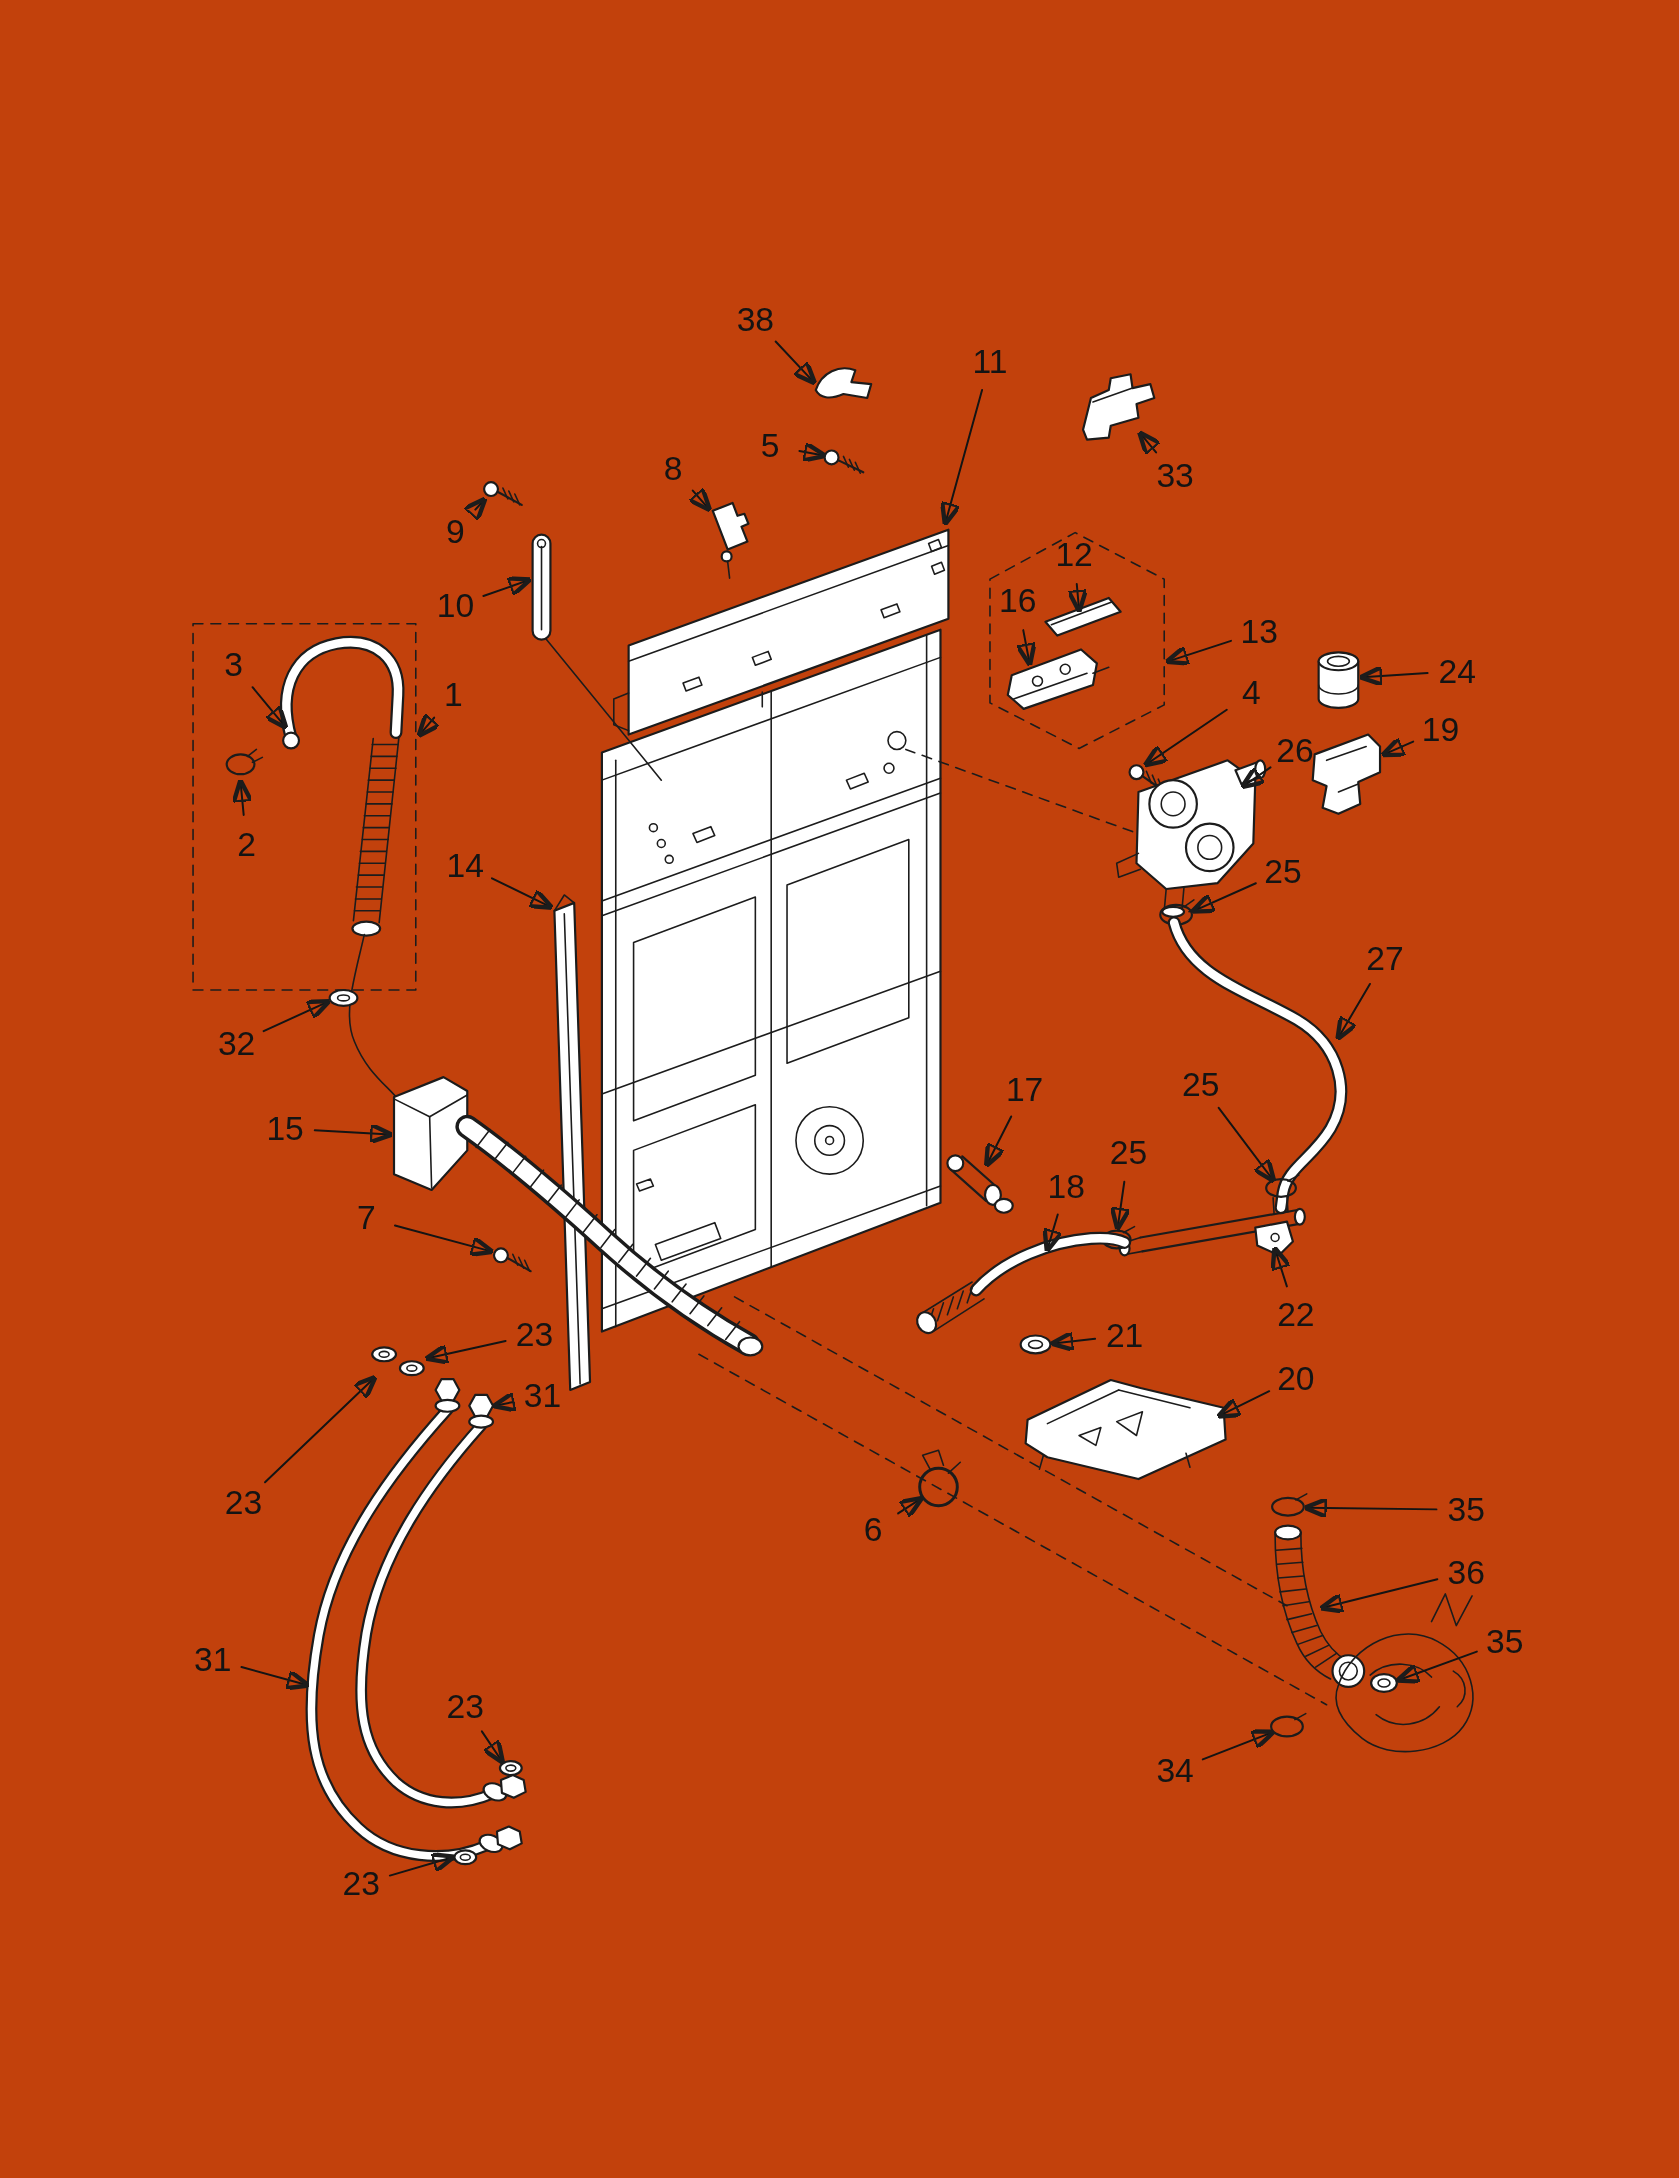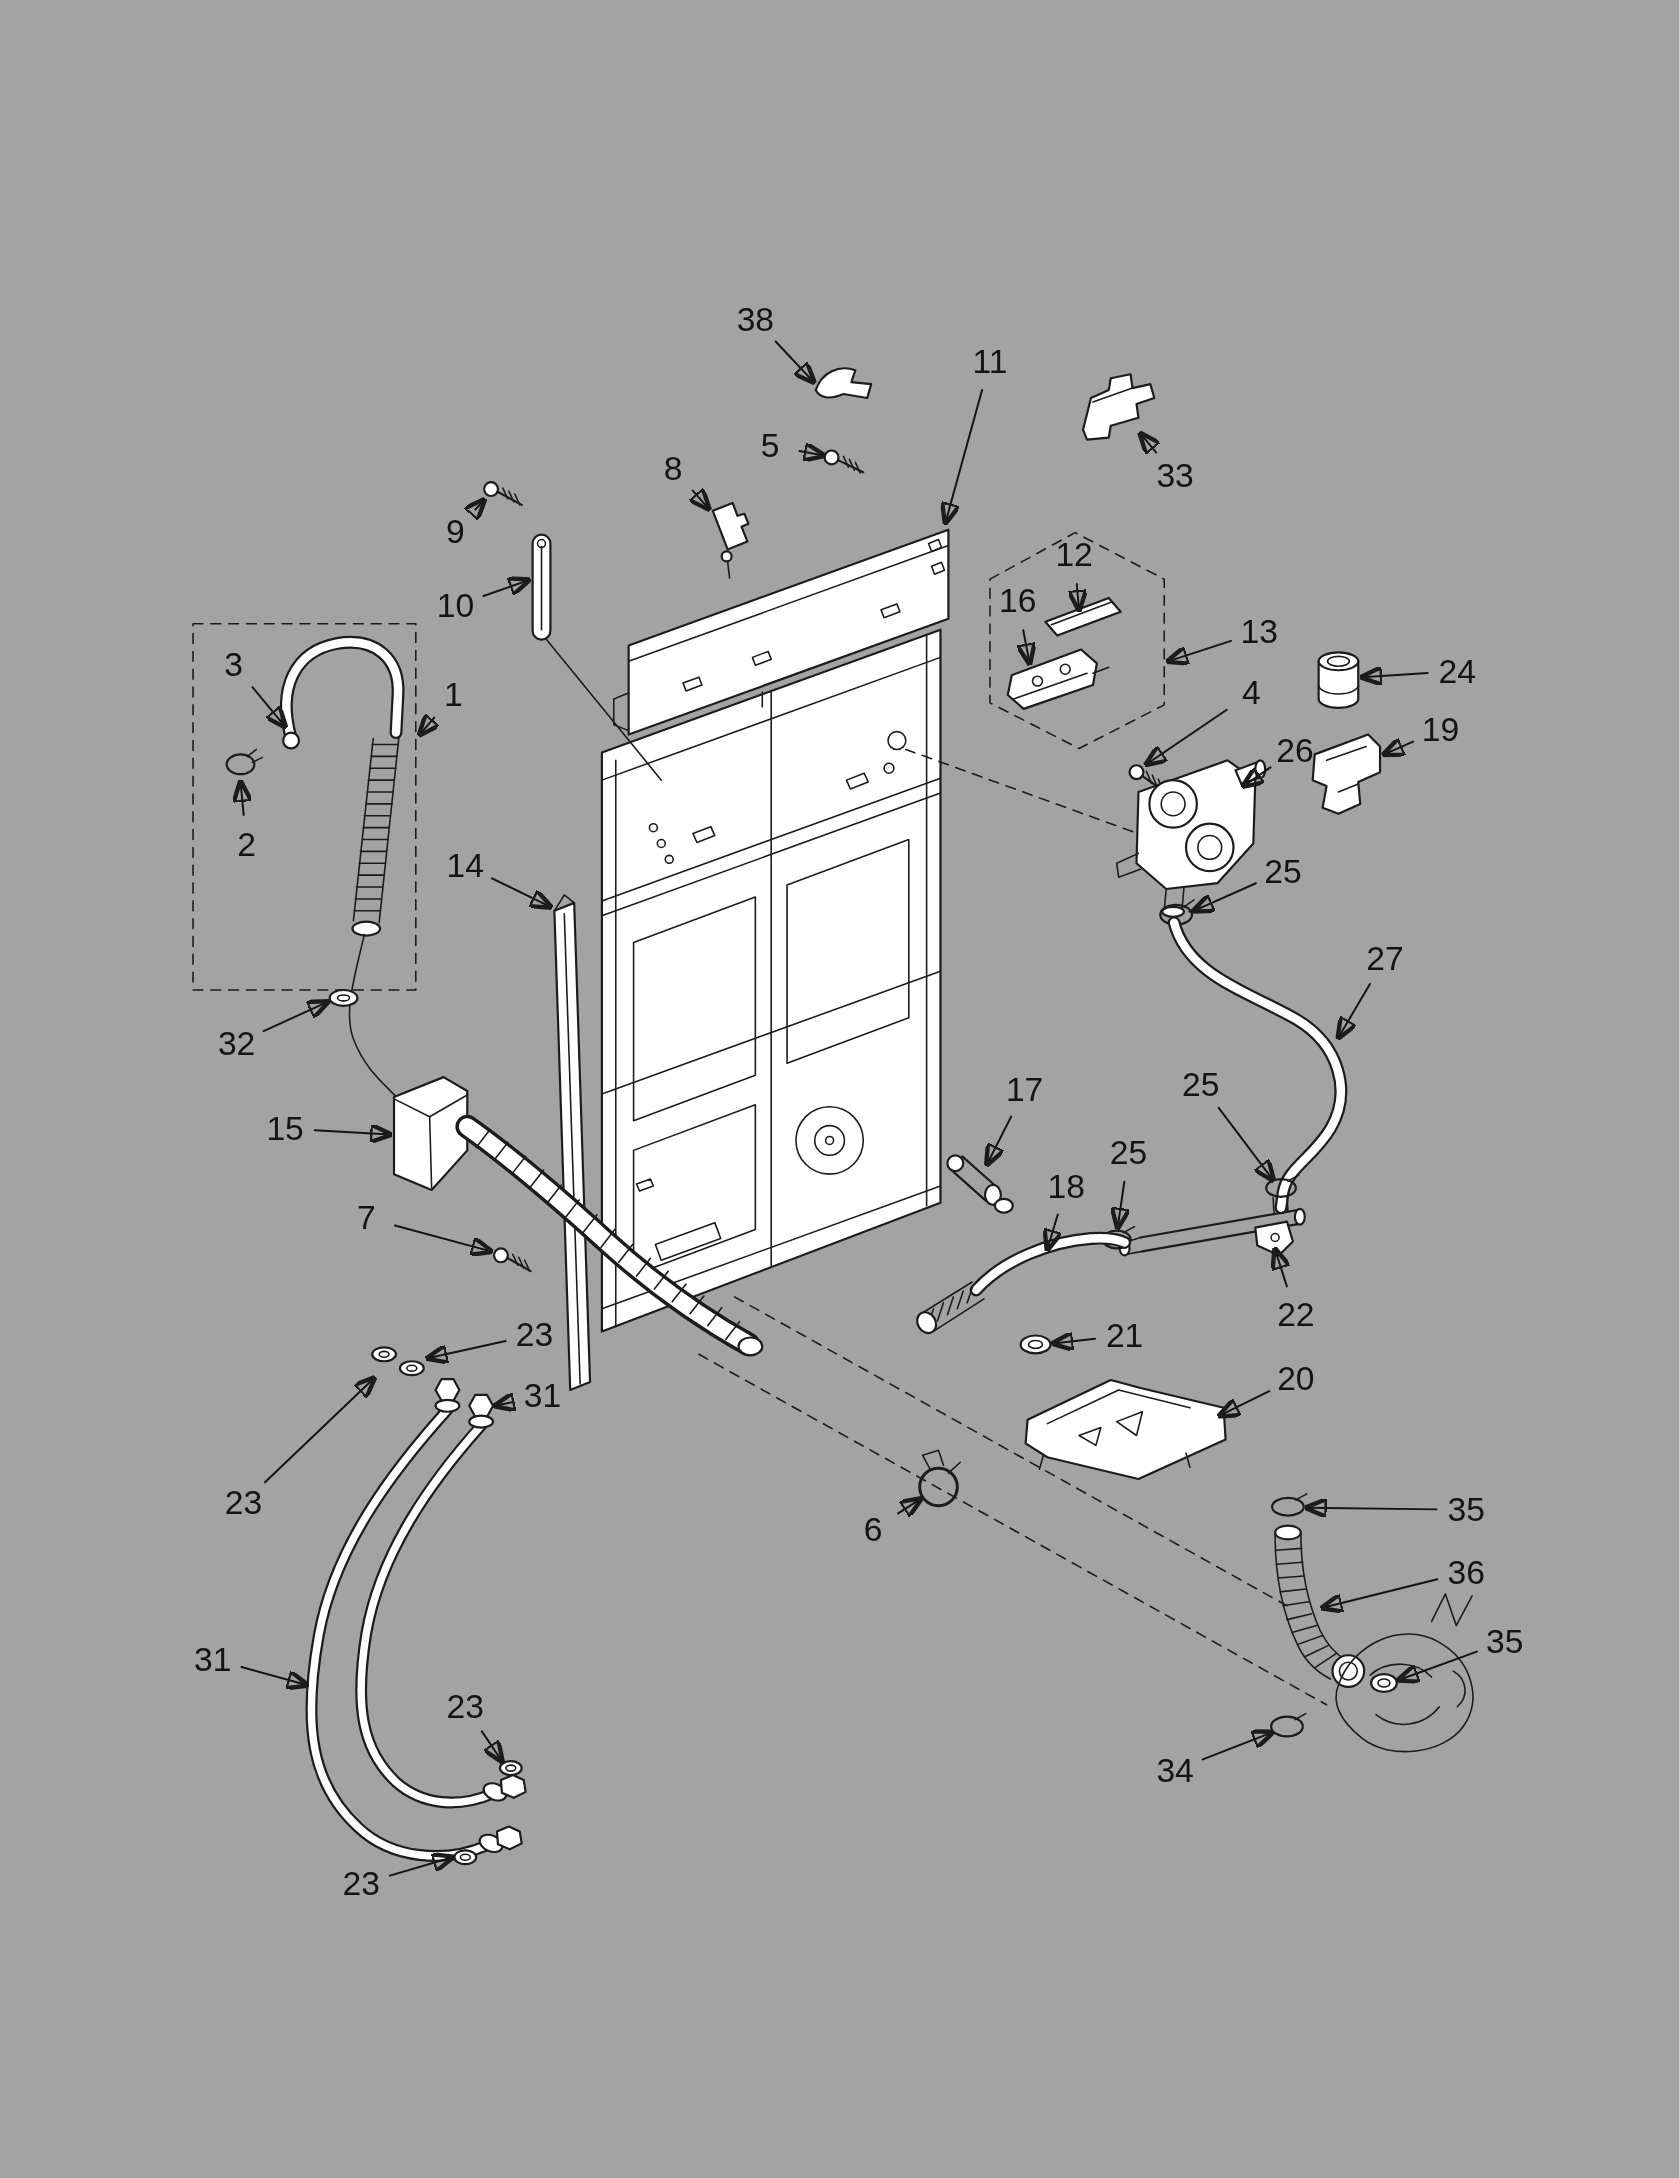--- a/index.html
+++ b/index.html
@@ -1,20 +1,20 @@
 <!DOCTYPE html>
 <html><head>
 <meta charset="utf-8">
 <title>Parts Diagram</title>
 <style>
   html,body { margin:0; padding:0; background:#e8e8e8; }
   .stage {
     position:relative;
     width:1679px; height:2178px;
-    background:#a3a3a3;
+    background:#c2410c;
     margin:0 auto;
     font-family:"Liberation Sans", sans-serif;
   }
   svg { position:absolute; inset:0; }
   
   path, circle, ellipse, rect, line, polygon {
     stroke:#1c1c1c; stroke-width:2.2; fill:none;
     stroke-linecap:round; stroke-linejoin:round;
   }
   .wh   { fill:#ffffff; }

